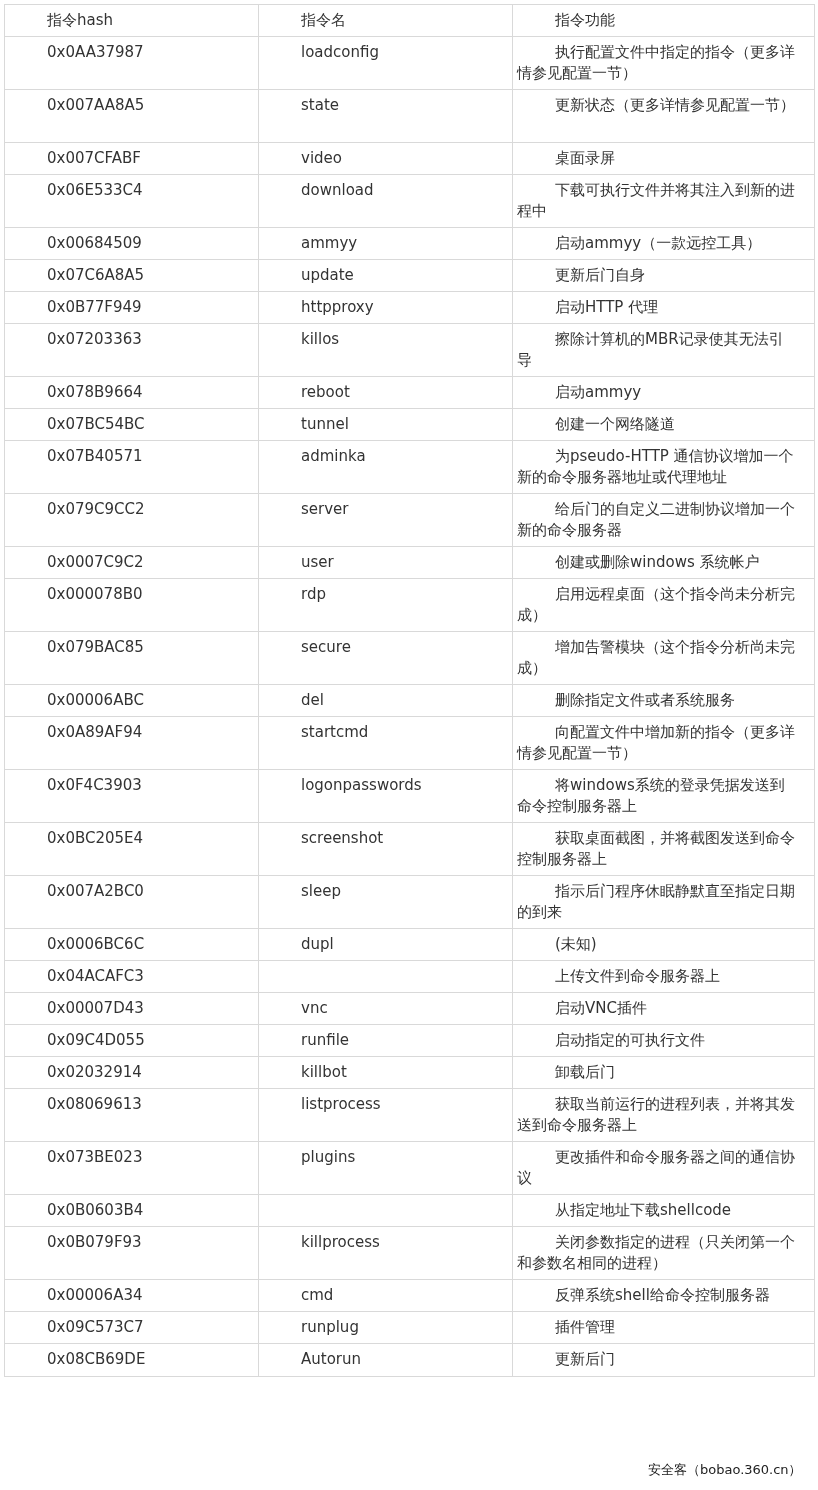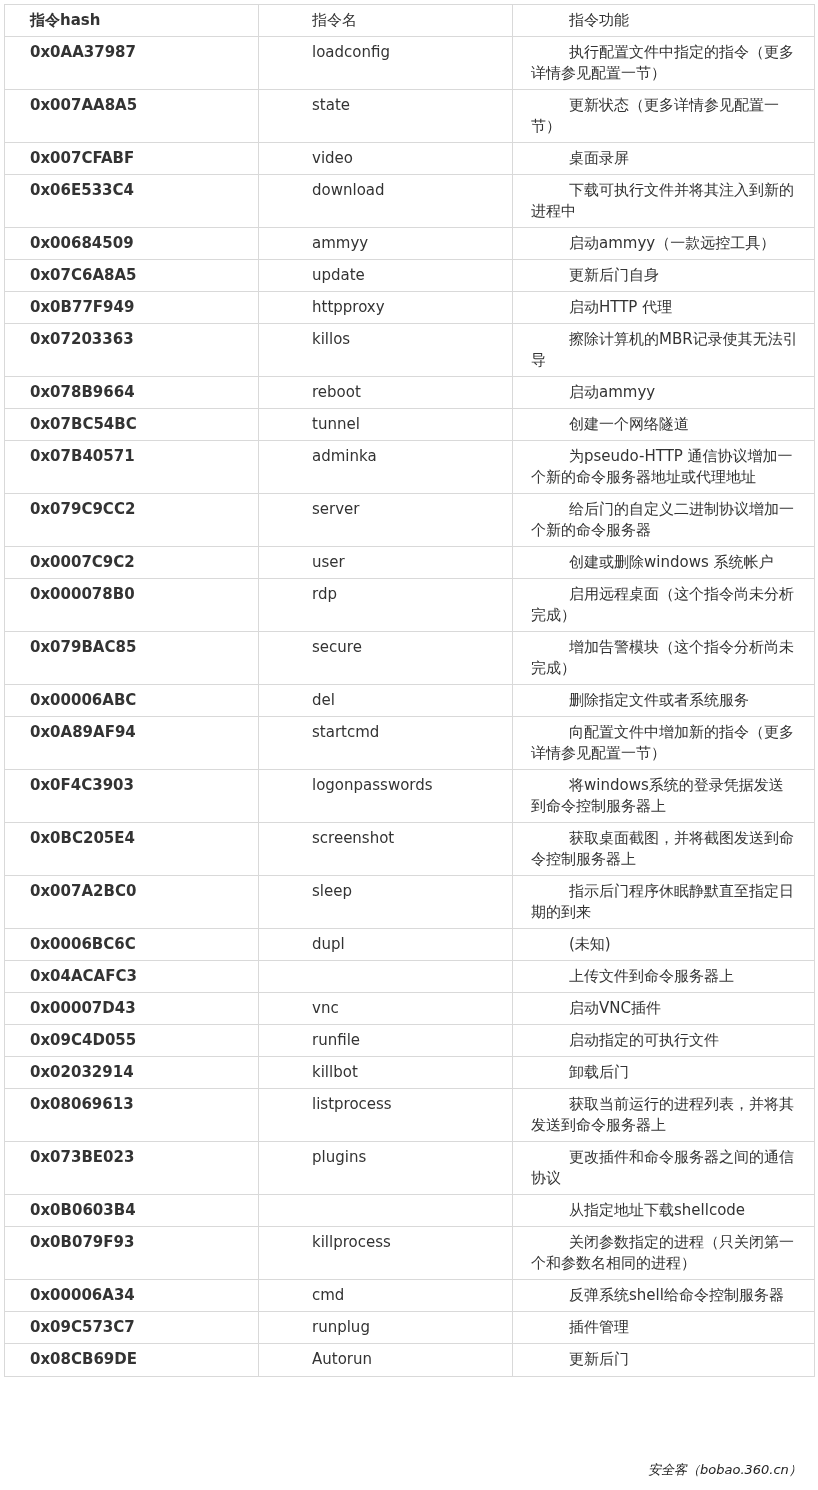--- a/index.html
+++ b/index.html
@@ -25,35 +25,34 @@
     }
     .tbl td {
       border: 1px solid #d9d9d9;
       vertical-align: top;
       font-size: 15px;
       line-height: 21px;
       padding: 5px 6px 5px 0;
       box-sizing: border-box;
       word-break: break-all;
     }
-    .tbl td.c1 { width: 254px; padding-left: 25px; font-weight: bold; }
-    .tbl td.c2 { width: 254px; padding-left: 53px; margin-top: 32px; }
-    .tbl td.c3 { width: 302px; padding-left: 18px; padding-right: 16px; text-indent: 38px; }
+    .tbl td.c1 { width: 254px; padding-left: 42px; }
+    .tbl td.c2 { width: 254px; padding-left: 42px; margin-top: 32px; }
+    .tbl td.c3 { width: 302px; padding-left: 4px; padding-right: 16px; text-indent: 38px; }
     .tbl tr.one td { height: 32px; }
     .tbl tr.two td { height: 53px; }
     .tbl tr.last td { height: 33px; }
     .watermark {
       position: absolute;
       left: 648px;
       top: 1462px;
       font-size: 13px;
       line-height: 16px;
       color: #222222;
       white-space: nowrap;
-      font-style: italic;
     }
   </style>
 </head>
 <body>
 
 <table class="tbl">
   <tbody id="tbody">
     <tr class="one">
       <td class="c1">指令hash</td>
       <td class="c2">指令名</td>

